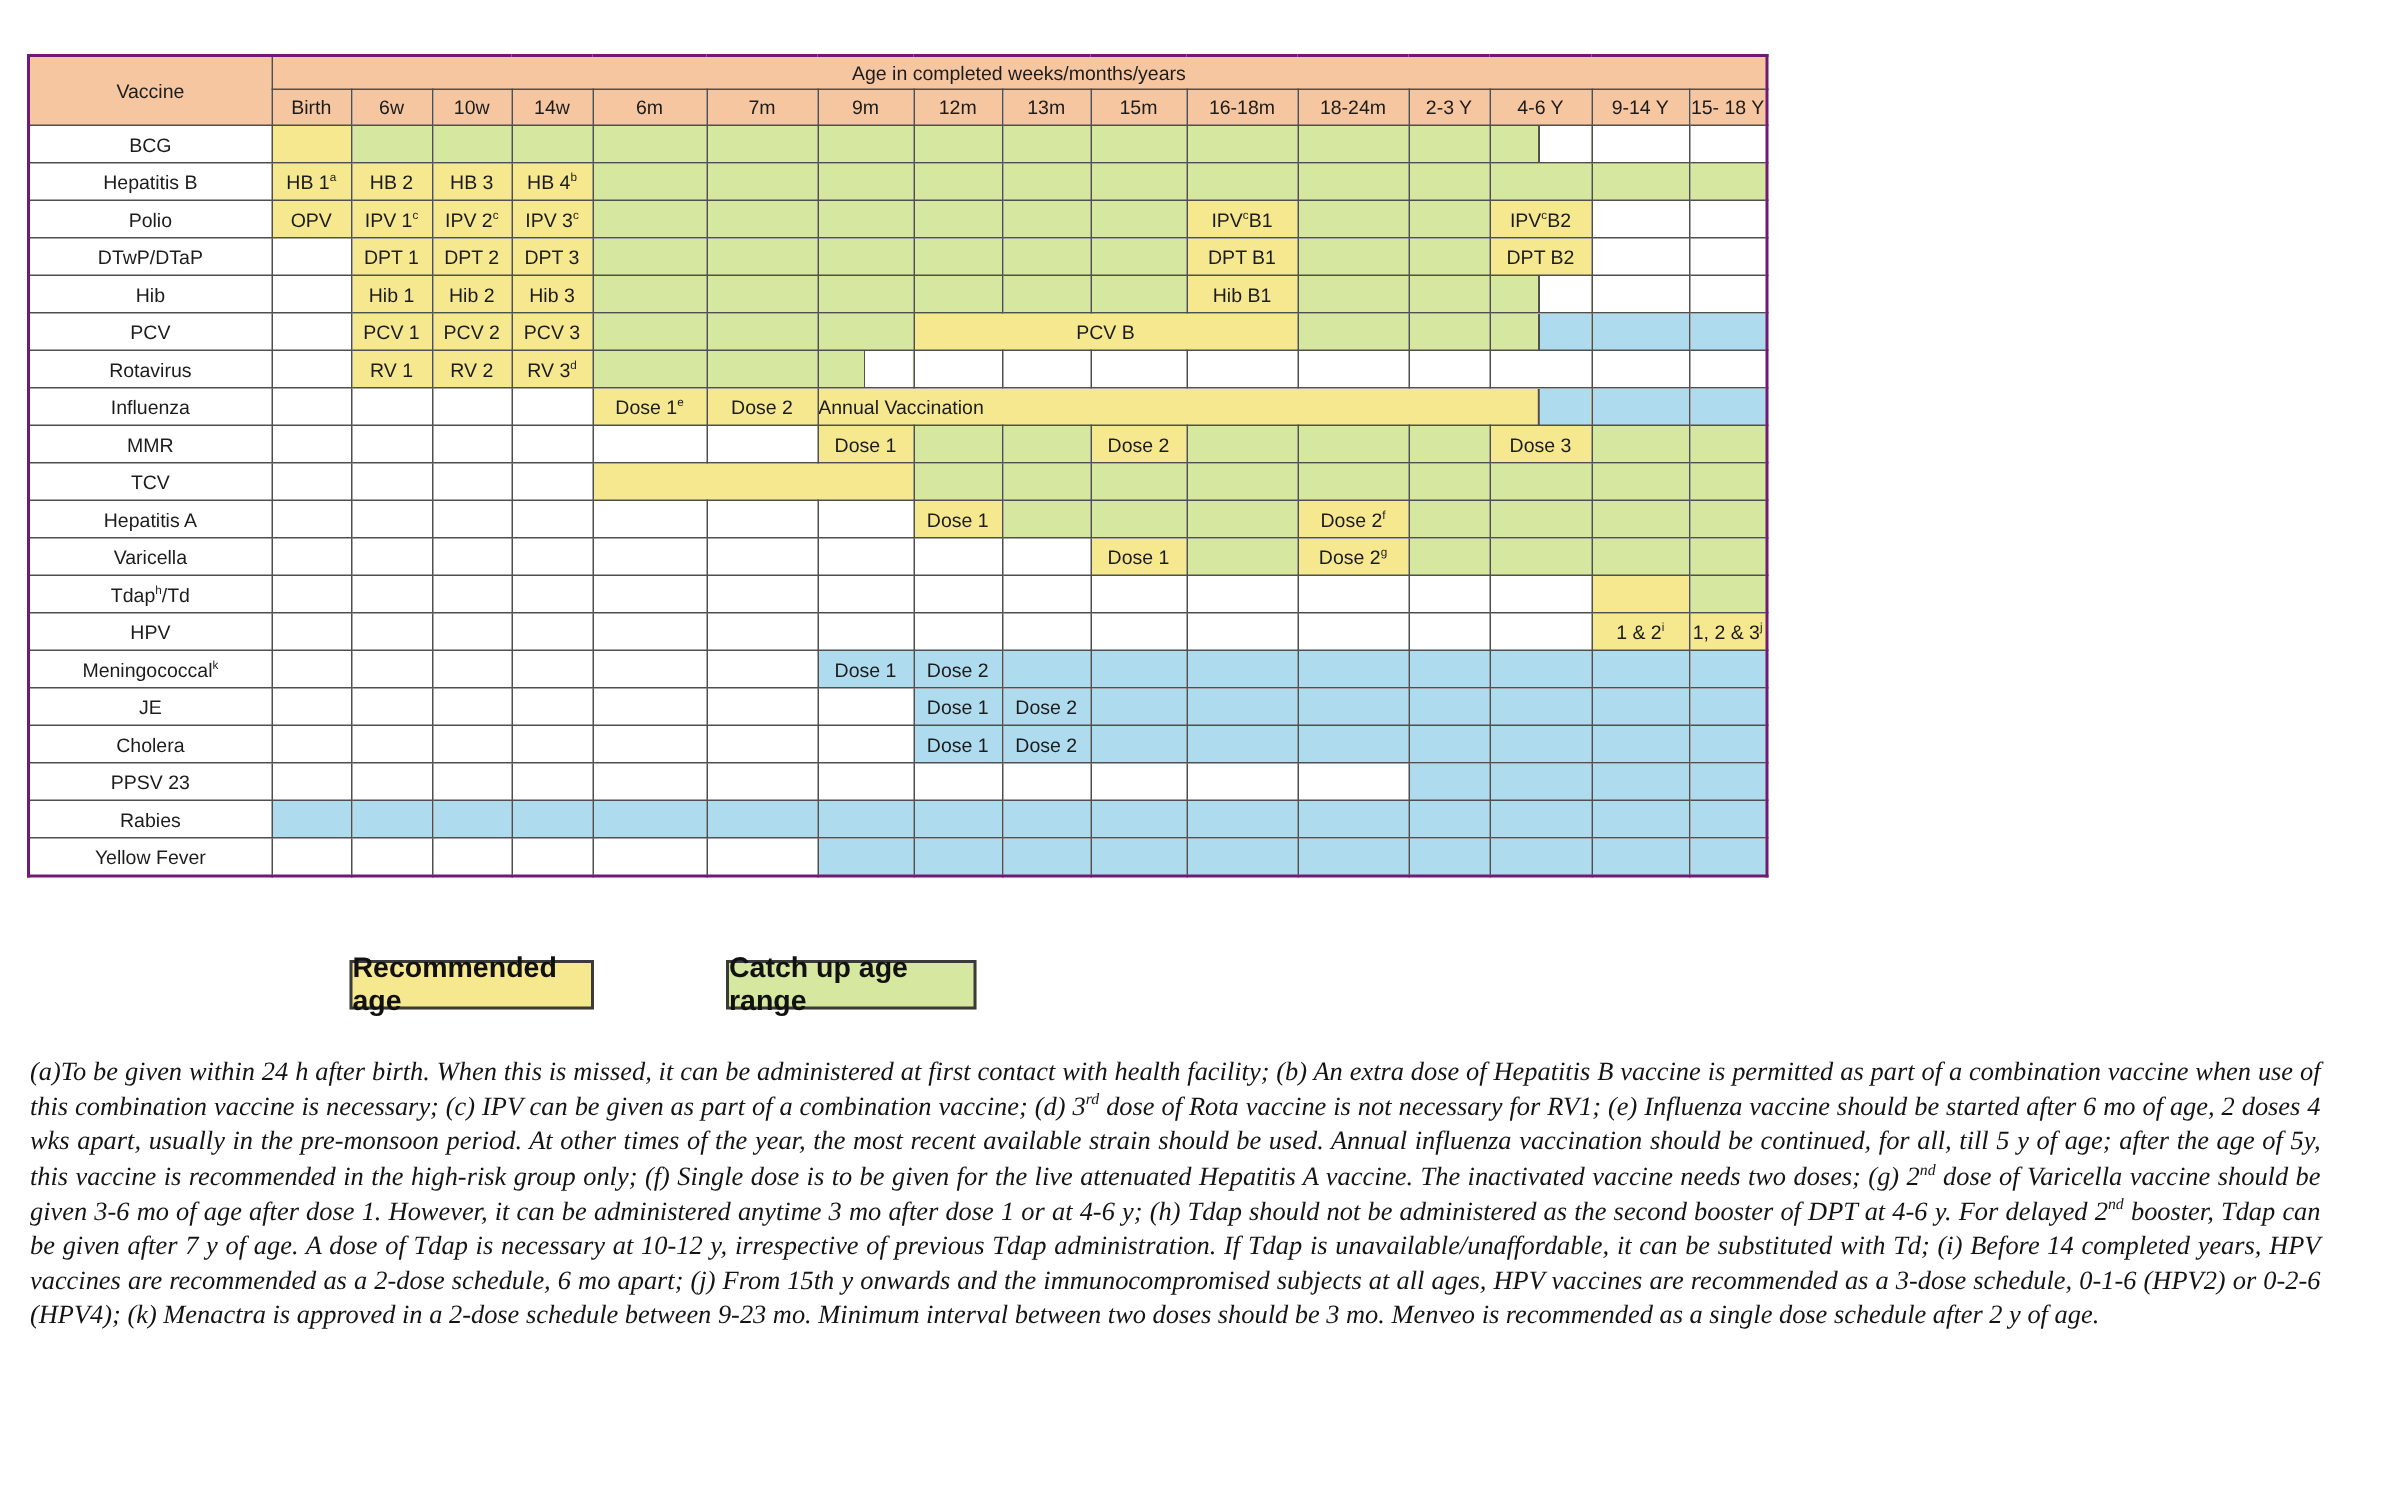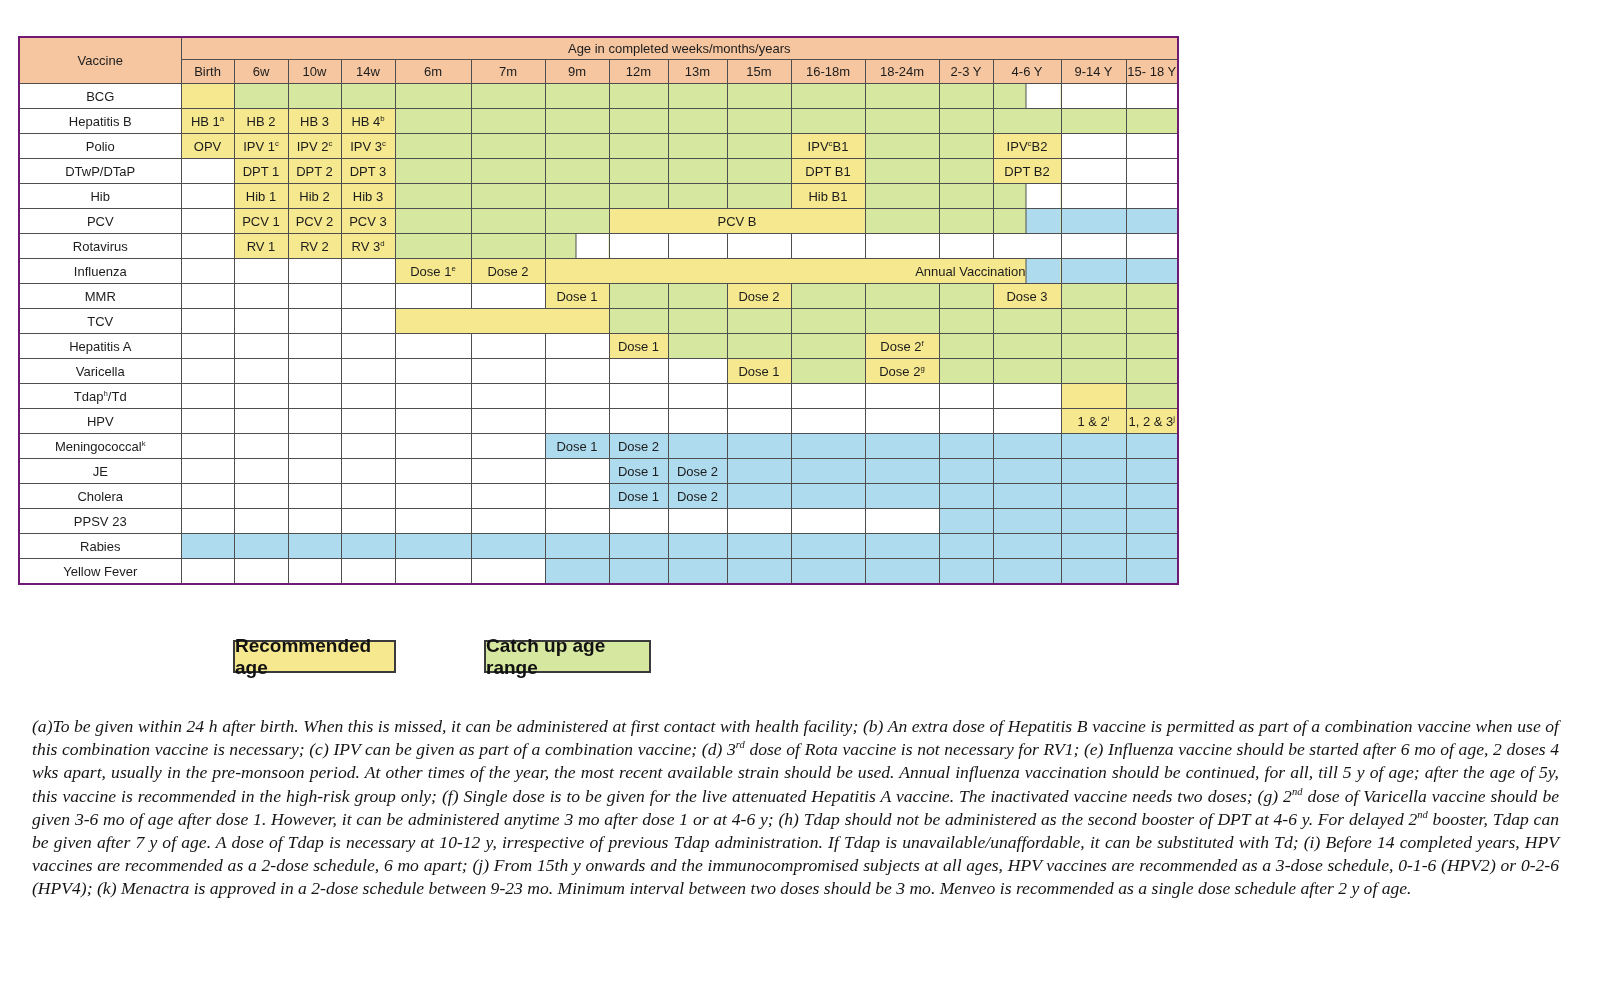--- a/index.html
+++ b/index.html
@@ -17,33 +17,33 @@
   td.agehead{background:var(--peach);font-size:13.5px;margin-left:30px;}
   td.ch{background:var(--peach);text-align:left;padding-left:7px;font-size:13px;}
   td.rowlabel{background:#fff;text-align:left;padding-left:8px;font-size:15.5px;}
   td.c-w{background:#ffffff;}
   td.c-y{background:var(--y);}
   td.c-g{background:var(--g);}
   td.c-b{background:var(--b);}
   td.c-gw{background:linear-gradient(90deg,var(--g) 0 48%,var(--line) 48% calc(48% + 1px),#ffffff calc(48% + 1px));}
   td.c-gb{background:linear-gradient(90deg,var(--g) 0 48%,var(--line) 48% calc(48% + 1px),var(--b) calc(48% + 1px));}
   td.c-yb{background:linear-gradient(90deg,var(--y) 0 93.2%,var(--line) 93.2% calc(93.2% + 1px),var(--b) calc(93.2% + 1px));}
-  .avtxt{display:block;width:93.2%;text-align:right;}
+  .avtxt{display:block;width:93.2%;text-align:left;}
   sup{font-size:0.6em;vertical-align:super;line-height:0;}
 
   
   .legend{position:absolute;left:0;top:640px;width:1600px;height:36px;}
   .lg{position:absolute;top:0;height:29px;border:2px solid #3a3a3a;display:flex;align-items:center;
       justify-content:center;font-weight:bold;font-size:19px;color:#111;}
   .lg1{left:233px;width:159px;background:var(--y);}
   .lg2{left:484px;width:163px;background:var(--g);}
   .lg3{left:732px;width:230px;background:var(--b);}
 
   
-  .footnote{position:absolute;left:20px;top:703px;width:1527px;margin:12px;
+  .footnote{position:absolute;left:20px;top:703px;width:1527px;margin:0;
             font-family:"Liberation Serif",serif;font-style:italic;font-size:17.6px;
             line-height:23.2px;text-align:justify;color:#141414;}
   .caption{position:absolute;left:20px;top:927px;width:1527px;margin:0;text-align:center;
            font-family:"Liberation Serif",serif;font-size:19.5px;color:#111;}
   .caption b{font-weight:bold;}
 </style>
 </head>
 <body>
 
 <div class="page" style="--y: #F6E88F; --g: #D6E7A0; --b: #AFDBEE; --peach: #F6C6A0; --line: #4F4F4F;">

